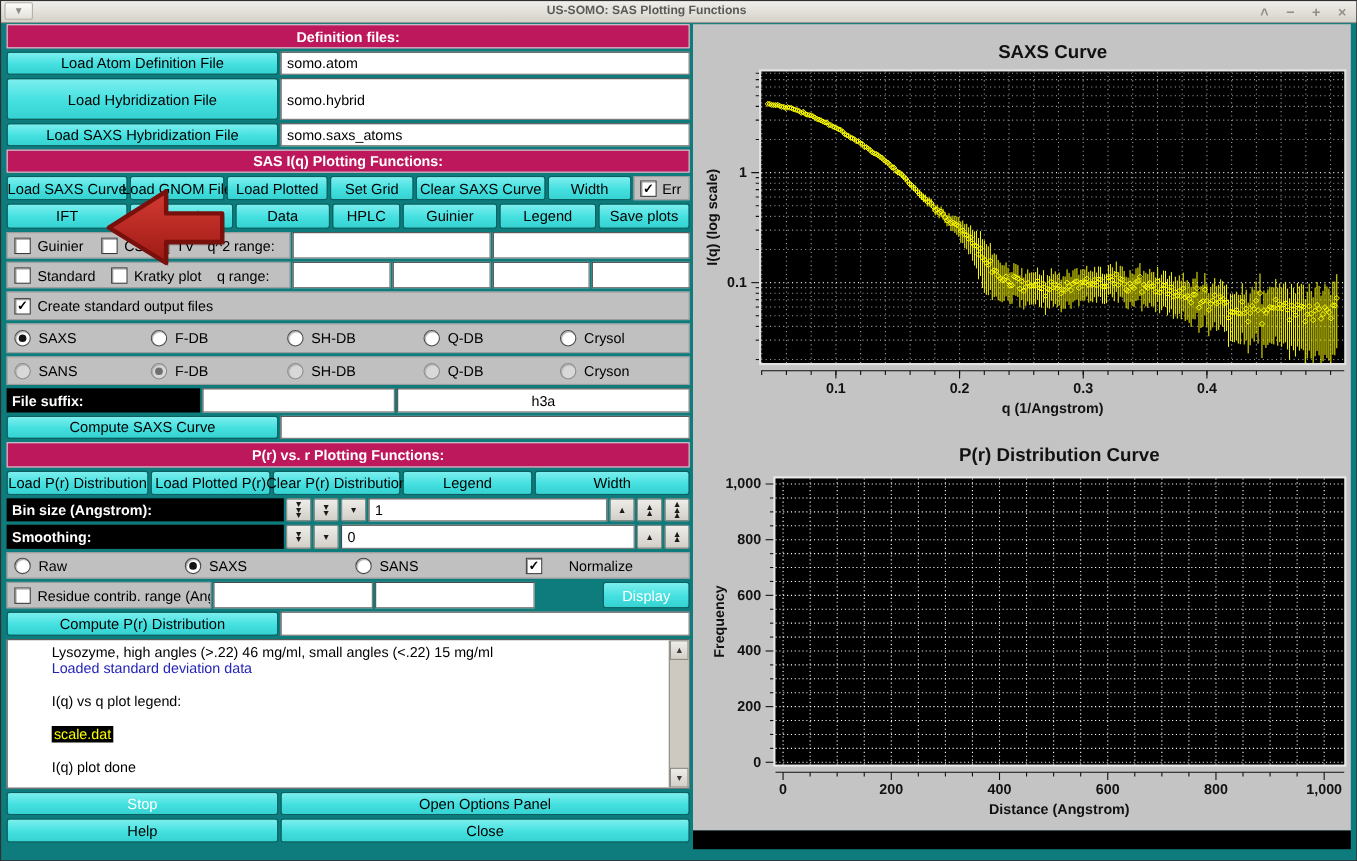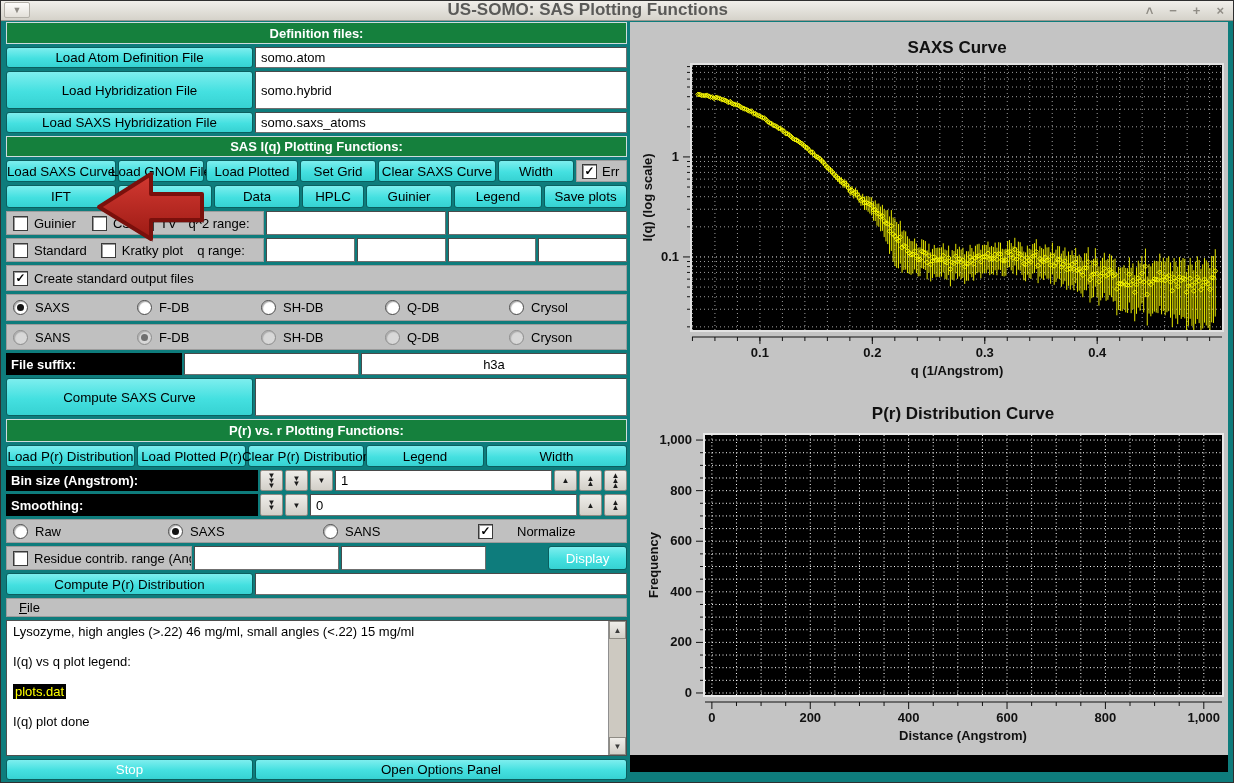--- a/index.html
+++ b/index.html
@@ -8,36 +8,36 @@
     background:#0e7c7c;font-family:"Liberation Sans",sans-serif;font-size:13px;color:#000;
   }
   .frame{position:absolute;inset:0;border:1px solid #2f2f2f;pointer-events:none;z-index:50;}
   
   .titlebar{position:absolute;top:0;left:0;width:1234px;height:20px;
     background:linear-gradient(#f2f0ec,#d5d2ca);border-bottom:1px solid #99968f;
     display:flex;align-items:center;z-index:10;}
   .tb-menu{margin-left:4px;width:24px;height:14px;background:linear-gradient(#fdfcfa,#e3e0d9);
     border:1px solid #b3b0a8;border-radius:2px;font-size:9px;color:#8d8a83;
     display:flex;align-items:center;justify-content:center;line-height:1;}
-  .tb-title{flex:1;text-align:center;font-weight:bold;color:#5a5a58;font-size:17px;}
+  .tb-title{flex:1;text-align:center;font-weight:bold;color:#5a5a58;font-size:11px;}
   .tb-controls{display:flex;gap:16px;margin-right:10px;color:#908d86;font-weight:bold;font-size:13px;}
   .tb-controls span{cursor:default;line-height:1;}
   
   .left-panel{position:absolute;left:6px;top:22px;width:621px;display:flex;flex-direction:column;gap:3px;z-index:2;}
   .row{display:flex;gap:2px;align-items:stretch;}
   .black-label{background:#000;color:#fff;font-weight:bold;display:flex;align-items:center;padding-left:5px;flex:none;}
   .tinput{background:#fff;border:1px solid #6f6f6f;border-top-color:#4a4a4a;border-left-color:#4a4a4a;
     padding:0 5px;display:flex;align-items:center;color:#000;min-width:0;}
   .tinput.center{justify-content:center;}
   .btn{background:linear-gradient(#7deeee 0%,#44e0e0 55%,#36d2d2 100%);
     border:1px solid #0b5f5f;border-radius:3px;color:#000;
     display:flex;align-items:center;justify-content:center;white-space:nowrap;cursor:pointer;flex:none;}
   .btn.dim{color:#1f9f9f;}
   .btn.white-text{color:#fff;}
-  .header-bar{background:#15803d;border:1px solid #cfdcdc;color:#fff;font-weight:bold;
+  .header-bar{background:#be185d;border:1px solid #cfdcdc;color:#fff;font-weight:bold;
     display:flex;align-items:center;justify-content:center;}
   .gray-row{background:#c0c0c0;border:1px solid #9c9c9c;display:flex;align-items:center;}
   .zone{display:flex;flex:none;}
   .cb{width:13px;height:13px;background:#fff;border:1px solid #3a3a3a;box-shadow:inset 1px 1px 0 #9a9a9a;
     display:flex;align-items:center;justify-content:center;flex:none;cursor:pointer;}
   .cb.on::after{content:"✓";font-size:12px;font-weight:bold;margin-top:-1px;}
   .radio{width:13px;height:13px;border-radius:50%;background:#fff;border:1px solid #4a4a4a;
     box-shadow:inset 1px 1px 1px #aaa;position:relative;flex:none;cursor:pointer;}
   .radio.on::after{content:"";position:absolute;inset:3px;background:#141414;border-radius:50%;}
   .radio.disabled{background:#d8d8d8;border-color:#8b8b8b;}
@@ -50,21 +50,21 @@
   .sp2::before{content:"▼\A▼";}
   .sp3::before{content:"▼\A▼\A▼";}
   .su1::before{content:"▲";}
   .su2::before{content:"▲\A▲";}
   .su3::before{content:"▲\A▲\A▲";}
   .menubar{background:#c0c0c0;border:1px solid #9c9c9c;display:flex;align-items:center;padding-left:12px;}
   .menu-item{cursor:pointer;}
   .menu-item .u{text-decoration:underline;}
   .msg-area{background:#fff;border:1px solid #4f4f4f;position:relative;overflow:hidden;
     padding:3px 22px 3px 6px;line-height:15px;}
-  .msg-line{min-height:15px;}
+  .msg-line{min-height:15px;margin-left:34px;}
   .msg-blue{color:#2424b8;}
   .msg-hl{background:#000;color:#ffff00;padding:0 2px;}
   .vscroll{position:absolute;right:0;top:0;bottom:0;width:17px;background:#cdc9c1;
     border-left:1px solid #8f8f8f;display:flex;flex-direction:column;justify-content:space-between;}
   .scroll-btn{height:16px;background:linear-gradient(#efede9,#d2cfc8);border:1px solid #8f8c85;
     display:flex;align-items:center;justify-content:center;cursor:pointer;}
   .scroll-btn::before{font-size:8px;color:#3a3a3a;}
   .scroll-up::before{content:"▲";}
   .scroll-down::before{content:"▼";}
   
@@ -213,21 +213,21 @@
       <span>Cryson</span>
     </div>
   </div>
 
   <div class="row" style="height:22px">
     <div class="black-label" style="width:171px">File suffix:</div>
     <div class="tinput" style="width:163px"></div>
     <div class="tinput center" style="flex:1">h3a</div>
   </div>
 
-  <div class="row" style="height:38px">
+  <div class="row" style="height:21px">
     <button class="btn" style="width:247px">Compute SAXS Curve</button>
     <div class="tinput" style="flex:1"></div>
   </div>
 
   <div class="header-bar" style="height:21px">P(r) vs. r  Plotting Functions:</div>
 
   <div class="row" style="height:22px">
     <button class="btn" style="width:129px">Load P(r) Distribution</button>
     <button class="btn" style="width:109px">Load Plotted P(r)</button>
     <button class="btn" style="width:116px">Clear P(r) Distribution</button>
@@ -283,30 +283,28 @@
     <div class="tinput" style="width:133px"></div>
     <div style="flex:1"></div>
     <button class="btn white-text" style="width:79px">Display</button>
   </div>
 
   <div class="row" style="height:22px">
     <button class="btn" style="width:247px">Compute P(r) Distribution</button>
     <div class="tinput" style="flex:1"></div>
   </div>
 
-  <div class="menubar" style="height:17px">
-    <span class="menu-item"><span class="u">F</span><span>ile</span></span>
-  </div>
 
   <div class="msg-area" style="height:128px">
     <div class="msg-line">Lysozyme, high angles (&gt;.22) 46 mg/ml, small angles (&lt;.22) 15 mg/ml</div>
+    <div class="msg-line msg-blue">Loaded standard deviation data</div>
     <div class="msg-line"></div>
     <div class="msg-line">I(q) vs q plot legend:</div>
     <div class="msg-line"></div>
-    <div class="msg-line"><span class="msg-hl">plots.dat</span></div>
+    <div class="msg-line"><span class="msg-hl">scale.dat</span></div>
     <div class="msg-line"></div>
     <div class="msg-line">I(q) plot done</div>
     <div class="vscroll">
       <span class="scroll-btn scroll-up"></span>
       <span class="scroll-btn scroll-down"></span>
     </div>
   </div>
 
   <div class="row" style="height:21px">
     <button class="btn white-text" style="width:247px">Stop</button>

